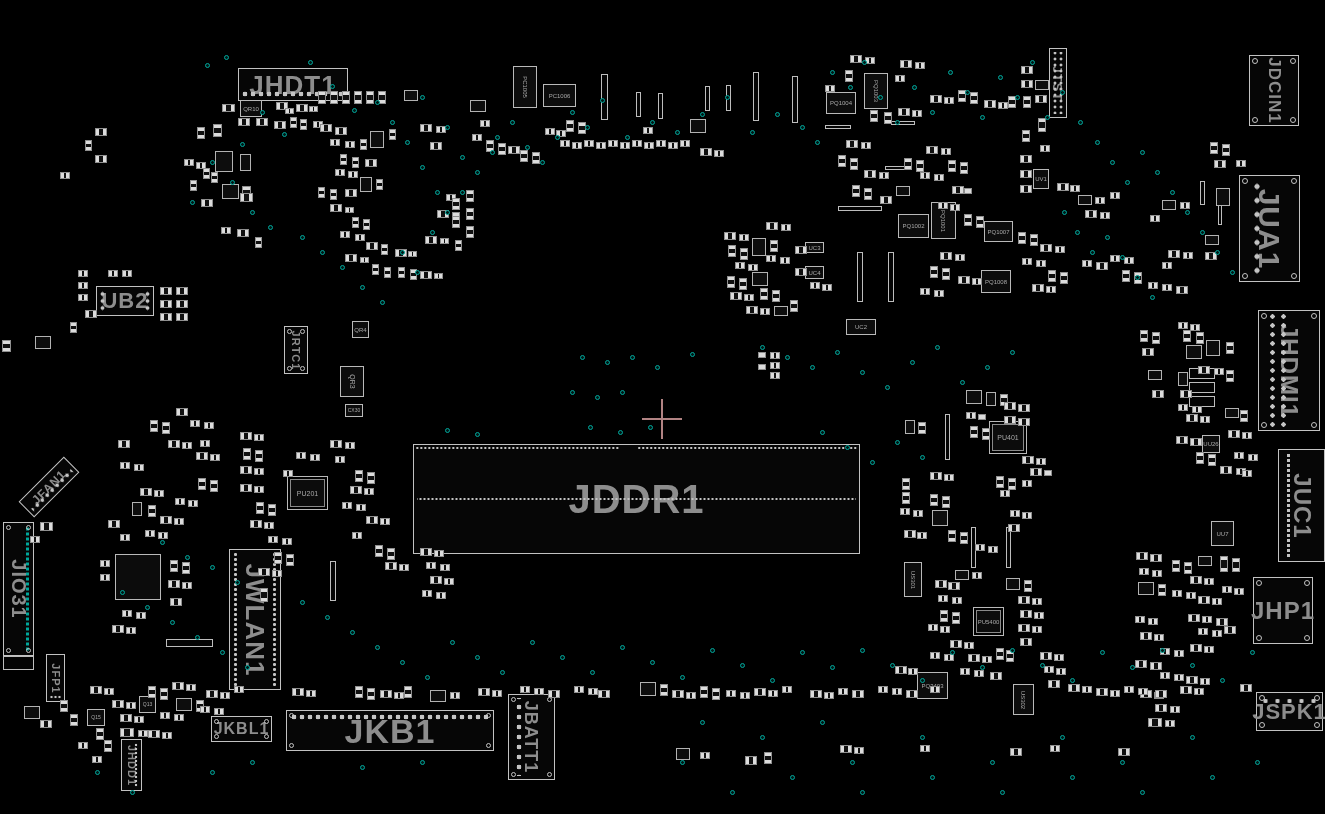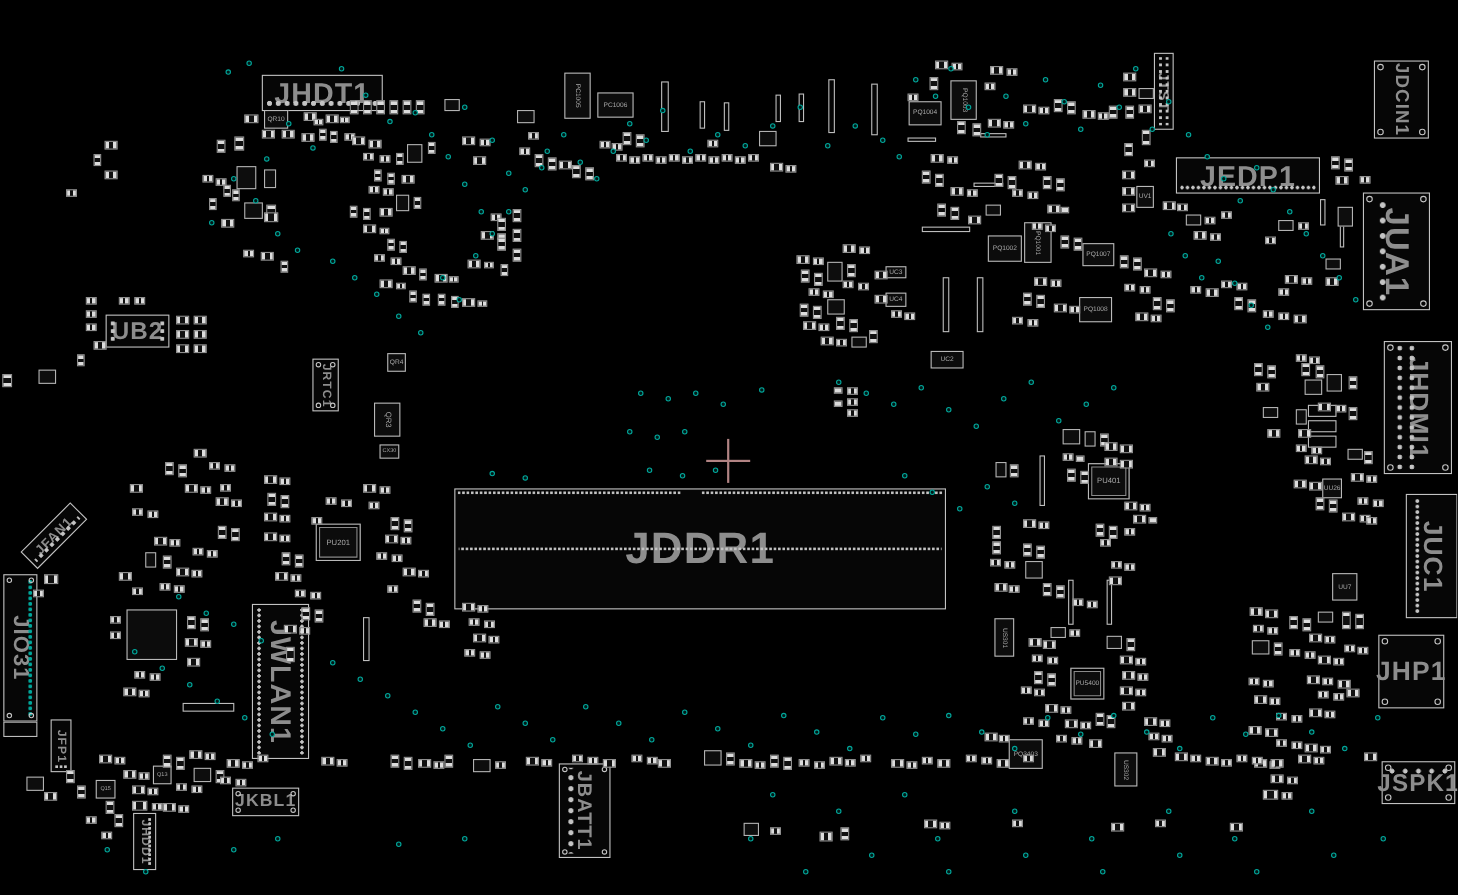--- a/index.html
+++ b/index.html
@@ -29,24 +29,20 @@
   .fid-h,.fid-v{position:absolute;}
 </style>
 </head>
 <body>
 
 <div id="board">
     <div class="connector" style="left: 238px; top: 68px; width: 110px; height: 33px;">
       <span class="lbl" style="font-size: 26px;">JHDT1</span>
       <div class="pins" style="background-image: radial-gradient(circle, rgb(196, 196, 196) 2.2px, transparent 2.6px); background-size: 8px 8px; background-position: center center; left: 3px; right: 3px; height: 8px; background-repeat: repeat-x; bottom: 2px;"></div>
     </div>
-    <div class="connector" style="left: 1069px; top: 143px; width: 131px; height: 33px;">
-      <span class="lbl" style="font-size: 26px;">JEDP1</span>
-      <div class="pins" style="background-image: radial-gradient(circle, rgb(196, 196, 196) 1.4px, transparent 1.8px); background-size: 5px 5px; background-position: center center; left: 3px; right: 3px; height: 5px; background-repeat: repeat-x; bottom: 2px;"></div>
-    </div>
     <div class="connector" style="left: 1049px; top: 48px; width: 18px; height: 70px;">
       <span class="lbl v" style="font-size: 13px;">JTST</span>
       <div class="pins" style="background-image: radial-gradient(circle, rgb(196, 196, 196) 1.3px, transparent 1.7px); background-size: 6px 6px; background-position: center center; top: 3px; bottom: 3px; width: 6px; background-repeat: repeat-y; left: 2px;"></div>
       <div class="pins" style="background-image: radial-gradient(circle, rgb(196, 196, 196) 1.3px, transparent 1.7px); background-size: 6px 6px; background-position: center center; top: 3px; bottom: 3px; width: 6px; background-repeat: repeat-y; right: 2px;"></div>
     </div>
     <div class="connector" style="left: 1249px; top: 55px; width: 50px; height: 71px;">
       <span class="lbl v" style="font-size: 17px;">JDCIN1</span>
       <div class="pins" style="width: 4px; height: 4px; border: 1px solid rgb(196, 196, 196); border-radius: 50%; position: absolute; left: 2px; top: 2px;"></div>
       <div class="pins" style="width: 4px; height: 4px; border: 1px solid rgb(196, 196, 196); border-radius: 50%; position: absolute; left: 2px; bottom: 2px;"></div>
       <div class="pins" style="width: 4px; height: 4px; border: 1px solid rgb(196, 196, 196); border-radius: 50%; position: absolute; right: 2px; top: 2px;"></div>
@@ -94,20 +90,28 @@
       <div class="pins" style="background-image: radial-gradient(circle, rgb(196, 196, 196) 1.1px, transparent 1.5px); background-size: 4px 4px; background-position: center center; height: 4px; top: 1px; left: 50%; right: 2px; background-repeat: repeat-x;"></div>
       <div class="pins" style="background-image: radial-gradient(circle, rgb(196, 196, 196) 1.1px, transparent 1.5px); background-size: 4px 4px; background-position: center center; left: 3px; right: 3px; height: 4px; background-repeat: repeat-x; top: 50%; margin-top: -2px;"></div>
     </div>
     <div class="connector" style="left: 229px; top: 549px; width: 52px; height: 141px;">
       <span class="lbl v" style="font-size: 26px;">JWLAN1</span>
       <div class="pins" style="background-image: radial-gradient(circle, rgb(196, 196, 196) 1.3px, transparent 1.7px); background-size: 5px 5px; background-position: center center; top: 3px; bottom: 3px; width: 5px; background-repeat: repeat-y; left: 3px;"></div>
       <div class="pins" style="background-image: radial-gradient(circle, rgb(196, 196, 196) 1.3px, transparent 1.7px); background-size: 5px 5px; background-position: center center; top: 3px; bottom: 3px; width: 5px; background-repeat: repeat-y; right: 3px;"></div>
     </div>
     <div class="connector" style="left: 211px; top: 716px; width: 61px; height: 26px;">
       <span class="lbl" style="font-size: 16px;">JKBL1</span>
+      <div class="pins" style="width: 3.2px; height: 3.2px; border: 1px solid rgb(196, 196, 196); border-radius: 50%; position: absolute; left: 2px; top: 2px;"></div>
+      <div class="pins" style="width: 3.2px; height: 3.2px; border: 1px solid rgb(196, 196, 196); border-radius: 50%; position: absolute; left: 2px; bottom: 2px;"></div>
+      <div class="pins" style="width: 3.2px; height: 3.2px; border: 1px solid rgb(196, 196, 196); border-radius: 50%; position: absolute; right: 2px; top: 2px;"></div>
+      <div class="pins" style="width: 3.2px; height: 3.2px; border: 1px solid rgb(196, 196, 196); border-radius: 50%; position: absolute; right: 2px; bottom: 2px;"></div>
+    </div>
+    <div class="connector" style="left: 286px; top: 710px; width: 208px; height: 41px;">
+      <span class="lbl" style="font-size: 34px;">JKB1</span>
+      <div class="pins" style="background-image: radial-gradient(circle, rgb(196, 196, 196) 2.2px, transparent 2.6px); background-size: 8px 8px; background-position: center center; left: 3px; right: 3px; height: 8px; background-repeat: repeat-x; top: 2px;"></div>
       <div class="pins" style="width: 3.2px; height: 3.2px; border: 1px solid rgb(196, 196, 196); border-radius: 50%; position: absolute; left: 2px; top: 2px;"></div>
       <div class="pins" style="width: 3.2px; height: 3.2px; border: 1px solid rgb(196, 196, 196); border-radius: 50%; position: absolute; left: 2px; bottom: 2px;"></div>
       <div class="pins" style="width: 3.2px; height: 3.2px; border: 1px solid rgb(196, 196, 196); border-radius: 50%; position: absolute; right: 2px; top: 2px;"></div>
       <div class="pins" style="width: 3.2px; height: 3.2px; border: 1px solid rgb(196, 196, 196); border-radius: 50%; position: absolute; right: 2px; bottom: 2px;"></div>
     </div>
     <div class="connector" style="left: 508px; top: 694px; width: 47px; height: 86px;">
       <span class="lbl v" style="font-size: 18px;">JBATT1</span>
       <div class="pins" style="background-image: radial-gradient(circle, rgb(196, 196, 196) 2.2px, transparent 2.6px); background-size: 10px 10px; background-position: center center; top: 3px; bottom: 3px; width: 10px; background-repeat: repeat-y; left: 5px;"></div>
       <div class="pins" style="width: 3.2px; height: 3.2px; border: 1px solid rgb(196, 196, 196); border-radius: 50%; position: absolute; left: 2px; top: 2px;"></div>
       <div class="pins" style="width: 3.2px; height: 3.2px; border: 1px solid rgb(196, 196, 196); border-radius: 50%; position: absolute; left: 2px; bottom: 2px;"></div>

